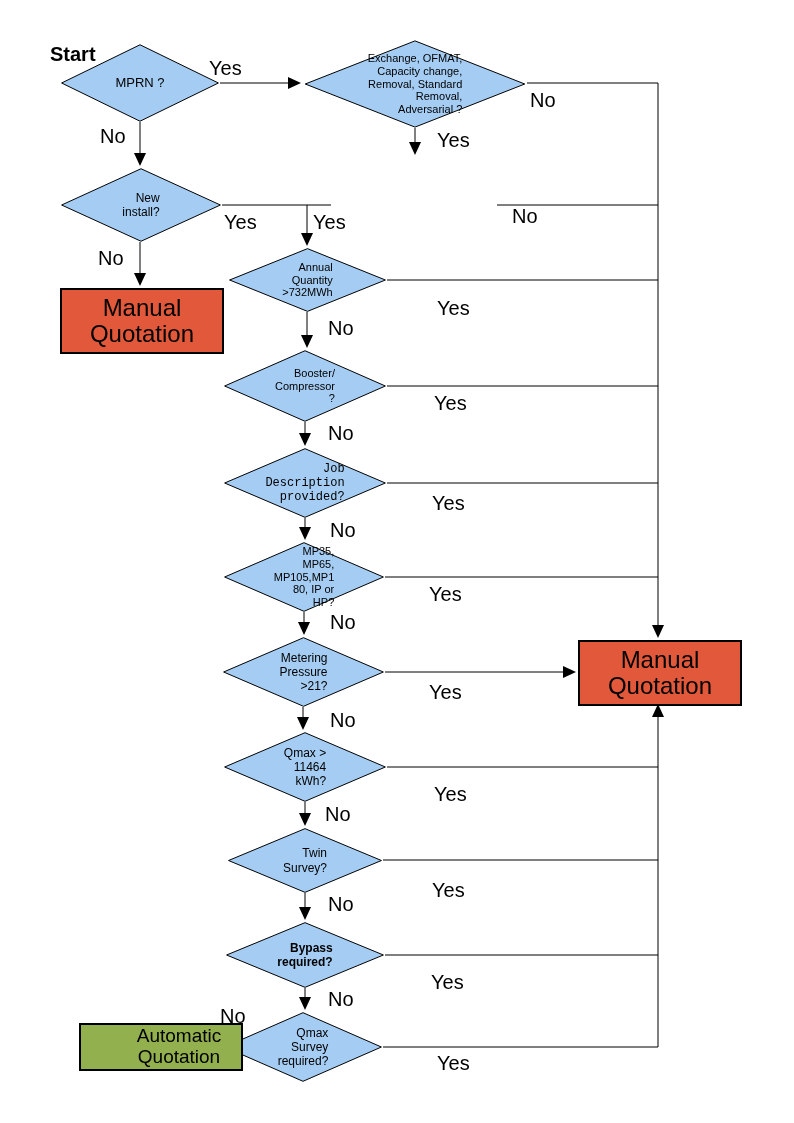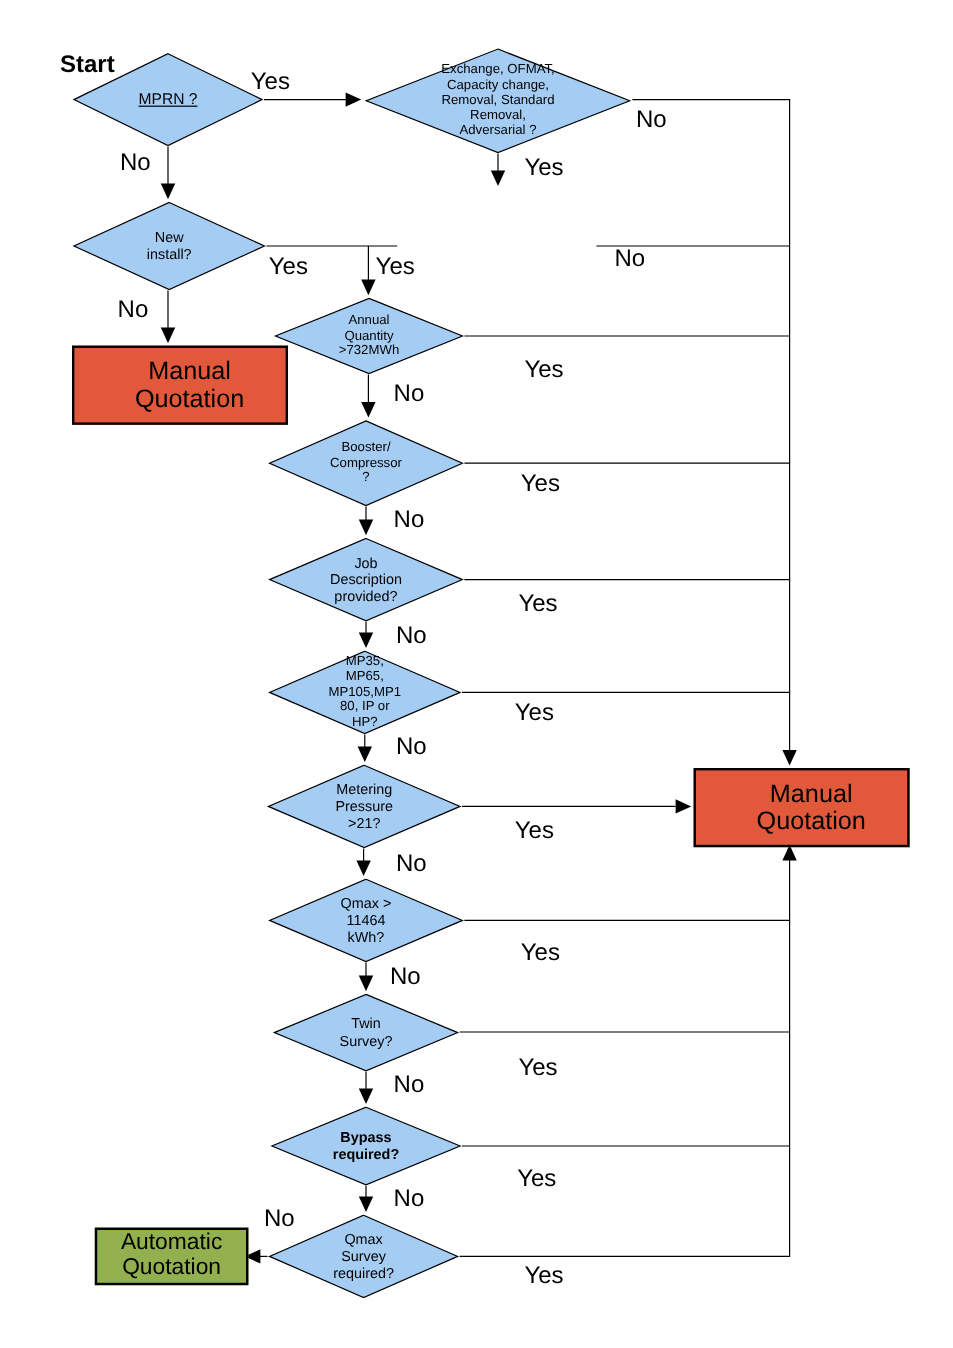--- a/index.html
+++ b/index.html
@@ -3,27 +3,27 @@
 <meta charset="utf-8">
 <style>
   html,body{margin:0;padding:0;background:#fff;}
   .canvas{position:relative;width:794px;height:1123px;background:#ffffff;
           font-family:"Liberation Sans",sans-serif;color:#000;overflow:hidden;}
   .connectors{position:absolute;left:0;top:0;pointer-events:none;}
   .start-label{position:absolute;font-size:20px;font-weight:bold;line-height:1;}
   .decision{position:absolute;}
   .decision svg{position:absolute;left:0;top:0;width:100%;height:100%;}
   .decision .lbl{position:absolute;left:0;top:0;right:0;bottom:0;display:flex;
-                 align-items:center;justify-content:center;text-align:center;
+                 align-items:center;justify-content:center;text-align:right;
                  white-space:pre-line;line-height:1.18;}
-  .fs11{font-size:11px;} .fs12{font-size:12px;} .fs13{font-size:13px;text-decoration:underline;}
+  .fs11{font-size:11px;} .fs12{font-size:12px;} .fs13{font-size:13px;}
   .box{position:absolute;display:flex;align-items:center;justify-content:center;
        text-align:center;white-space:pre-line;border:2px solid #000;line-height:1.1;}
-  .box-manual{background:var(--manual_fill,#e2583b);font-size:21px;padding-left:16px;}
-  .box-auto{background:var(--auto_fill,#92b04e);font-size:19px;}
+  .box-manual{background:var(--manual_fill,#e2583b);font-size:24px;}
+  .box-auto{background:var(--auto_fill,#92b04e);font-size:19px;padding-left:36px;}
   .edge-label{position:absolute;font-size:20px;line-height:1;}
 </style>
 </head>
 <body>
 
 <div class="canvas">
 
   <svg class="connectors" width="794" height="1123" viewBox="0 0 794 1123">
     <g stroke="#000" stroke-width="1" fill="none">
 
@@ -140,21 +140,21 @@
 
   <div class="decision" style="left:223px;top:350px;width:164px;height:72px;">
     <svg viewBox="0 0 100 100" preserveAspectRatio="none">
         <polygon points="50,1 99,50 50,99 1,50" stroke="#000" vector-effect="non-scaling-stroke" fill="#a5cdf3"></polygon>
       </svg>
     <div class="lbl fs11">Booster/
 Compressor
 ?</div>
   </div>
 
-  <div class="decision" style="left:223px;top:448px;width:164px;height:70px;">
+  <div class="decision" style="left:223px;top:448px;width:164px;height:70px;font-family:Liberation Mono, monospace;">
     <svg viewBox="0 0 100 100" preserveAspectRatio="none">
         <polygon points="50,1 99,50 50,99 1,50" stroke="#000" vector-effect="non-scaling-stroke" fill="#a5cdf3"></polygon>
       </svg>
     <div class="lbl fs12">Job
 Description
 provided?</div>
   </div>
 
   <div class="decision" style="left:223px;top:542px;width:162px;height:70px;">
     <svg viewBox="0 0 100 100" preserveAspectRatio="none">

